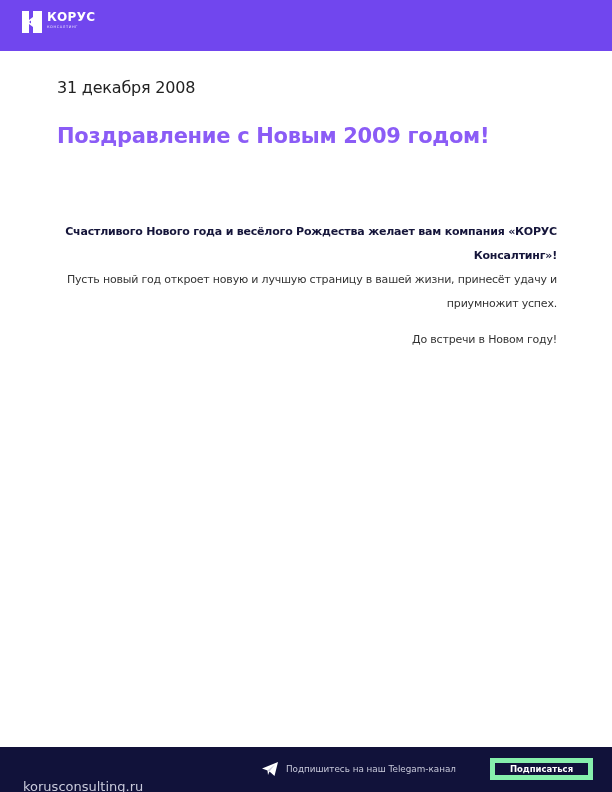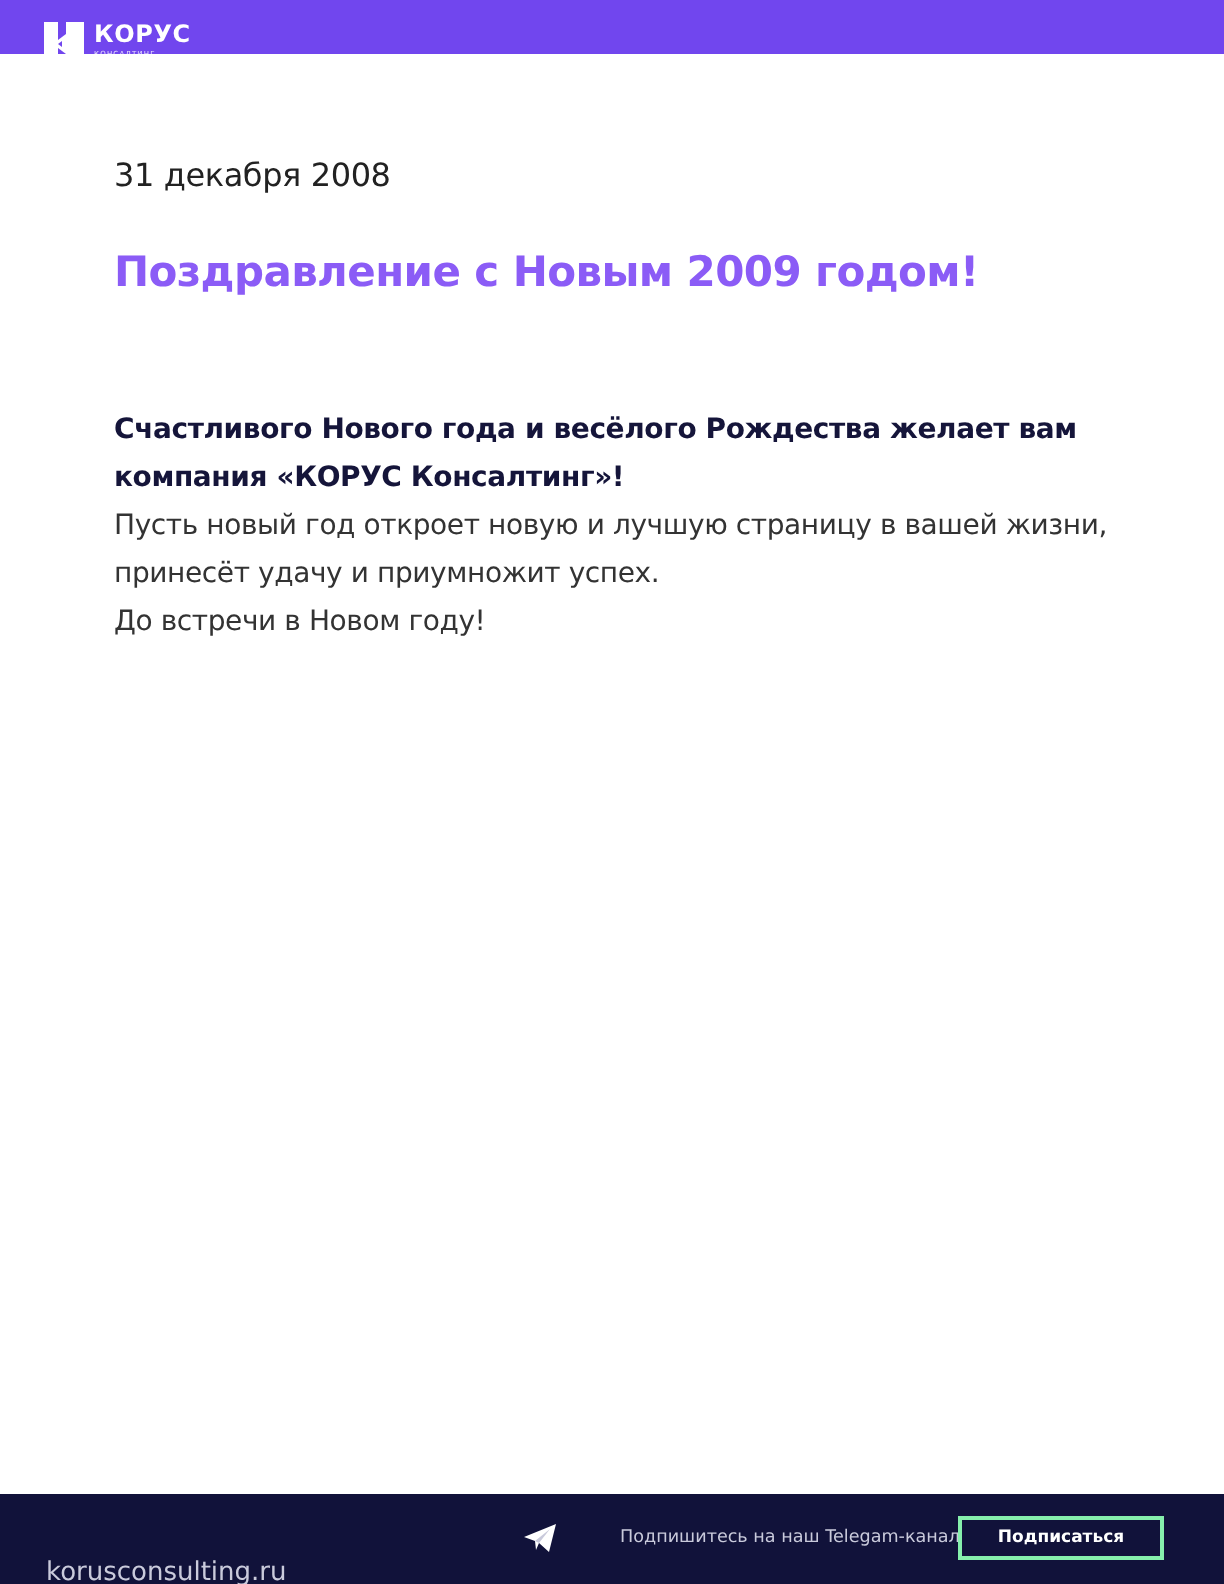--- a/index.html
+++ b/index.html
@@ -1,20 +1,20 @@
 <!DOCTYPE html>
 <html><head>
   <meta charset="utf-8">
   <style>
     * { box-sizing: border-box; margin: 0; padding: 0; }
     html, body { width: 612px; height: 792px; background: #ffffff; overflow: hidden; }
     body { position: relative; font-family: "DejaVu Sans", "Liberation Sans", sans-serif; color: #111111; }
 
     .header {
-      position: absolute; left: 0; top: 0; width: 612px; height: 27px;
+      position: absolute; left: 0; top: 0; width: 612px; height: 51px;
       background: #7146ee;
     }
     .logo { position: absolute; left: 22px; top: 11px; height: 23px; display: flex; align-items: flex-start; }
     .logo-mark { width: 20px; height: 22px; position: relative; }
     .logo-mark svg { display: block; }
     .logo-text { margin-left: 5px; display: flex; flex-direction: column; }
     .logo-name { color: #ffffff; font-weight: bold; font-size: 12px; letter-spacing: 0.3px; line-height: 13px; font-family: "DejaVu Sans", sans-serif; }
     .logo-sub { color: #ffffff; font-size: 3.5px; letter-spacing: 0.6px; line-height: 5px; opacity: 0.85; margin-top: 1px; }
 
     .header-btn {
@@ -27,41 +27,41 @@
     .date {
       position: absolute; left: 57px; top: 78px;
       font-size: 16px; color: #222222; letter-spacing: -0.2px;
     }
     .title {
       position: absolute; left: 57px; top: 124px;
       font-size: 21px; font-weight: bold; color: #8b5cf6; letter-spacing: -0.3px;
       white-space: nowrap;
     }
     .body-text {
-      position: absolute; left: 57px; top: 203px; width: 500px;
-      font-size: 14px; line-height: 24px; color: #333333;
+      position: absolute; left: 57px; top: 220px; width: 500px;
+      font-size: 11px; line-height: 24px; color: #333333; text-align: right;
     }
     .body-text .lead { font-weight: bold; color: #15153a; letter-spacing: -0.2px; }
     .body-text .para { letter-spacing: -0.2px; }
-    .body-text .closing { letter-spacing: -0.2px; }
+    .body-text .closing { margin-top: 12px; letter-spacing: -0.2px; }
 
     .footer {
       position: absolute; left: 0; top: 747px; width: 612px; height: 45px;
       background: #11123a;
     }
     .footer-link {
       position: absolute; left: 23px; top: 16px;
       color: #c9cadb; font-size: 13px; text-decoration: none; cursor: pointer; margin-top: 16px;
     }
-    .footer-tg { position: absolute; left: 262px; top: 15px; display: flex; align-items: center; cursor: pointer; gap: 24px; }
+    .footer-tg { position: absolute; left: 262px; top: 15px; display: flex; align-items: center; cursor: pointer; }
     .footer-tg svg { display: block; }
     .footer-tg-text { margin-left: 8px; color: #c9cadb; font-size: 8.8px; }
     .footer-btn {
-      position: absolute; left: 479px; top: 11px; width: 103px; height: 22px;
-      border: 2px solid #86efac; background: transparent; color: #ffffff;
+      position: absolute; left: 490px; top: 11px; width: 103px; height: 22px;
+      border: 5px solid #86efac; background: transparent; color: #ffffff;
       font-family: "DejaVu Sans", sans-serif; font-size: 8.5px; font-weight: bold;
       display: flex; align-items: center; justify-content: center; cursor: pointer;
     }
   </style>
 </head>
 <body>
 
 <header class="header">
   <div class="logo">
     <span class="logo-mark">

